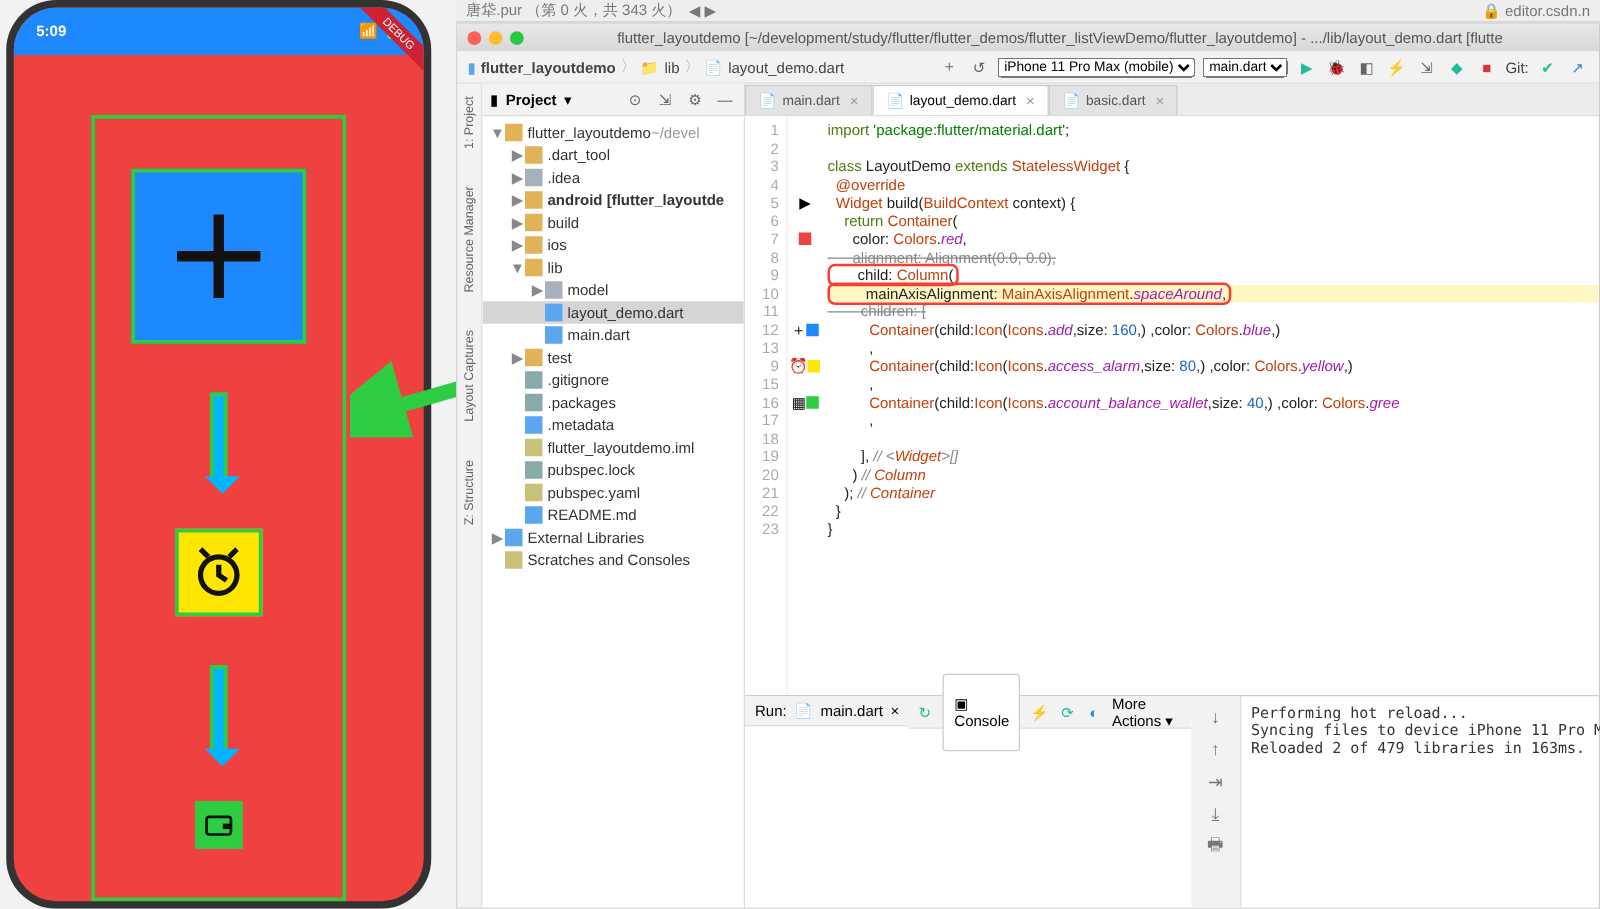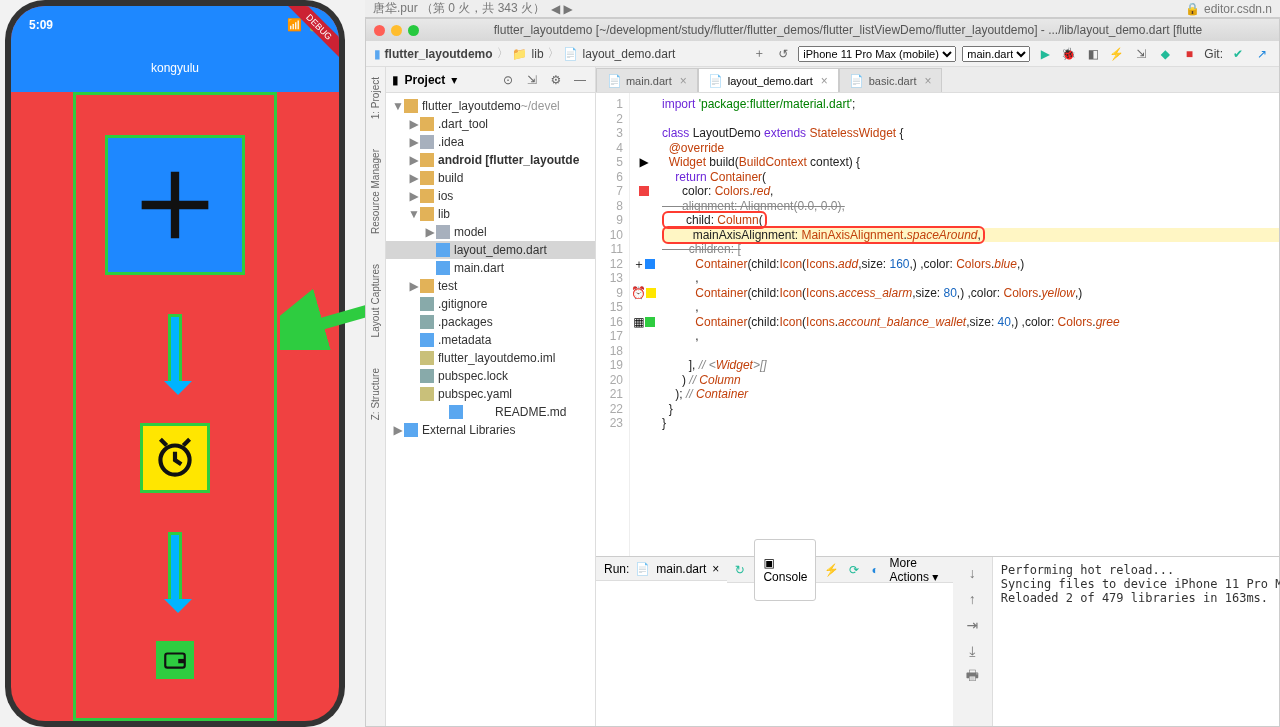--- a/index.html
+++ b/index.html
@@ -53,21 +53,21 @@
 #tabs{height:26px;background:#ececec;border-bottom:1px solid #ddd;display:flex;align-items:flex-end}
 .tab{height:24px;padding:0 10px;display:flex;align-items:center;gap:4px;font-size:11px;border:1px solid #ccc;border-bottom:none;background:#e3e3e3;color:#555;cursor:pointer}
 .tab.active{background:#fff;color:#000}
 .tab .x{color:#999;margin-left:4px}
 #editor-body{flex:1;display:flex;background:#fff;overflow:hidden;font-family:Menlo,Consolas,monospace;font-size:12px;line-height:14.5px}
 #gutter{width:34px;text-align:right;color:#aaa;padding:4px 6px 0 0;background:#fff;border-right:1px solid #eee}
 #marks{width:28px;padding-top:4px}
 #marks div{height:14.5px;display:flex;align-items:center;justify-content:center}
 .sq{width:10px;height:10px}
 #code{flex:1;padding:4px 0 0 4px;white-space:pre;overflow:hidden;color:#222}
-.kw{color:#6d28d9}.str{color:#008000}.typ{color:#c2410c}.prp{color:#c2410c;font-style:italic}.cmt{color:#888;font-style:italic}.ovr{text-decoration:line-through;color:#888}
+.kw{color:#4d7c0f}.str{color:#008000}.typ{color:#c2410c}.prp{color:#a21caf;font-style:italic}.cmt{color:#888;font-style:italic}.ovr{text-decoration:line-through;color:#888}
 .num{color:#1565c0}
 #code .hl{background:#fff6c4}
 .box-red{border:2px solid #ff3b30;border-radius:6px;padding:0 2px}
 
 
 #run-panel{height:170px;border-top:1px solid #ccc;display:flex;flex-direction:row;background:#fff}
 #run-hdr{height:24px;background:#f2f2f2;border-bottom:1px solid #ddd;display:flex;align-items:center;padding:0 8px;gap:6px;font-size:11px}
 #run-tools{height:26px;background:#f2f2f2;border-bottom:1px solid #ddd;display:flex;align-items:center;padding:0 6px;gap:8px}
 #console-wrap{flex:1;display:flex}
 #console-left{width:40px;background:#f2f2f2;border-right:1px solid #ddd;display:flex;flex-direction:column;align-items:center;gap:6px;padding-top:6px}
@@ -91,23 +91,20 @@
   <span>唐牮.pur （第 0 火，共 343 火）</span>
   <span>◀ ▶</span>
   <span class="r">🔒 <span>editor.csdn.n</span></span>
 </div>
 
 <div id="phone">
   <div id="phone-screen">
     <div id="status-bar">
       <span>5:09</span>
       <span>📶 🔋</span>
-    </div>
-    <div id="app-bar">
-      <span>kongyulu</span>
     </div>
     <div class="debug-banner">
         <span>DEBUG</span>
       </div>
     <div id="app-body">
       <div id="ic-add">
         <svg width="100" height="100" viewBox="0 0 24 24">
             <path d="M11 4h2v7h7v2h-7v7h-2v-7H4v-2h7z" fill="#111"></path>
           </svg>
       </div>
@@ -288,30 +285,36 @@
             <span class="ic file-t"></span>
             <span>pubspec.lock</span>
             <span style="color:#999"></span>
           </div>
           <div class="tree-row" style="padding-left: 22px;">
             <span class="ex"></span>
             <span class="ic file-y"></span>
             <span>pubspec.yaml</span>
             <span style="color:#999"></span>
           </div>
-          <div class="tree-row" style="padding-left: 22px; justify-content: space-between;">
+          <div class="tree-row" style="padding-left: 22px;">
             <span class="ex"></span>
             <span class="ic file-d"></span>
             <span>README.md</span>
             <span style="color:#999"></span>
           </div>
           <div class="tree-row" style="padding-left: 6px;">
             <span class="ex">▶</span>
             <span class="ic file-d"></span>
             <span>External Libraries</span>
+            <span style="color:#999"></span>
+          </div>
+          <div class="tree-row" style="padding-left: 6px;">
+            <span class="ex"></span>
+            <span class="ic file-y"></span>
+            <span>Scratches and Consoles</span>
             <span style="color:#999"></span>
           </div>
         </div>
     </div>
 
     <div id="editor-col">
       <div id="tabs">
           <div class="tab"><span style="color:#5aa7f0">📄</span>main.dart<span class="x">×</span></div>
           <div class="tab active"><span style="color:#5aa7f0">📄</span>layout_demo.dart<span class="x">×</span></div>
           <div class="tab"><span style="color:#5aa7f0">📄</span>basic.dart<span class="x">×</span></div>

